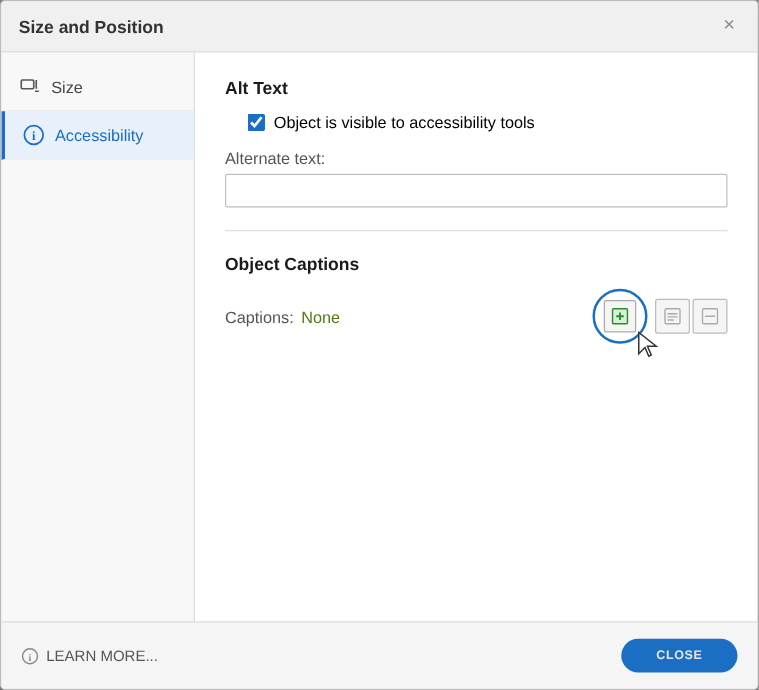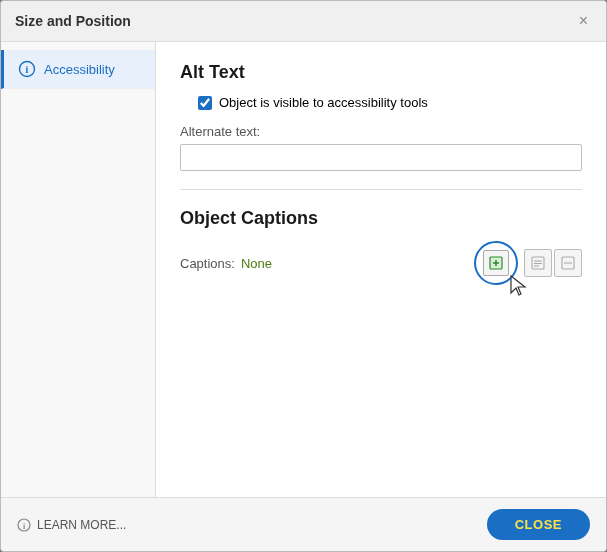--- a/index.html
+++ b/index.html
@@ -92,21 +92,21 @@
     }
 
     .main-content {
       flex: 1;
       padding: 20px 24px;
       overflow-y: auto;
       background: #fff;
     }
 
     .section-title {
-      font-size: 18px;
+      font-size: 14px;
       font-weight: 700;
       color: #1a1a1a;
       margin-bottom: 12px;
     }
 
     .checkbox-row {
       display: flex;
       align-items: center;
       gap: 7px;
       margin-bottom: 14px;
@@ -231,25 +231,25 @@
       align-items: center;
       gap: 6px;
       color: #555;
       font-size: 12px;
       cursor: pointer;
       text-decoration: none;
     }
 
     .close-button {
       background: #1a6fc4;
-      color: #fde047;
+      color: #e5e5e5;
       border: none;
       border-radius: 20px;
       padding: 8px 28px;
-      font-size: 13px;
+      font-size: 10px;
       font-weight: 600;
       cursor: pointer;
       letter-spacing: 0.5px;
     }
 
     .add-icon-svg {
       width: 14px;
       height: 14px;
     }
   </style>
@@ -260,20 +260,30 @@
 
   <div class="dialog-titlebar">
     <span class="dialog-title">Size and Position</span>
     <button class="close-x">×</button>
   </div>
 
   <div class="dialog-body">
 
     <div class="sidebar">
 
+      <div class="sidebar-item">
+        <span class="sidebar-icon">
+          <svg width="18" height="18" viewBox="0 0 18 18" fill="none" xmlns="http://www.w3.org/2000/svg">
+            <rect x="2" y="4" width="10" height="7" rx="1" stroke="#555" stroke-width="1.3" fill="none"></rect>
+            <line x1="14" y1="4" x2="14" y2="11" stroke="#555" stroke-width="1.3"></line>
+            <line x1="13" y1="13" x2="16" y2="13" stroke="#555" stroke-width="1.3"></line>
+          </svg>
+        </span>
+        <span>Size</span>
+      </div>
 
 
       <div class="sidebar-item active">
         <span class="sidebar-icon">
           <svg width="18" height="18" viewBox="0 0 18 18" fill="none" xmlns="http://www.w3.org/2000/svg">
             <circle cx="9" cy="9" r="7.5" stroke="#1a6fc4" stroke-width="1.4" fill="none"></circle>
             <text x="9" y="13" text-anchor="middle" font-size="10" fill="#1a6fc4" font-weight="bold" font-family="serif">i</text>
           </svg>
         </span>
         <span>Accessibility</span>

